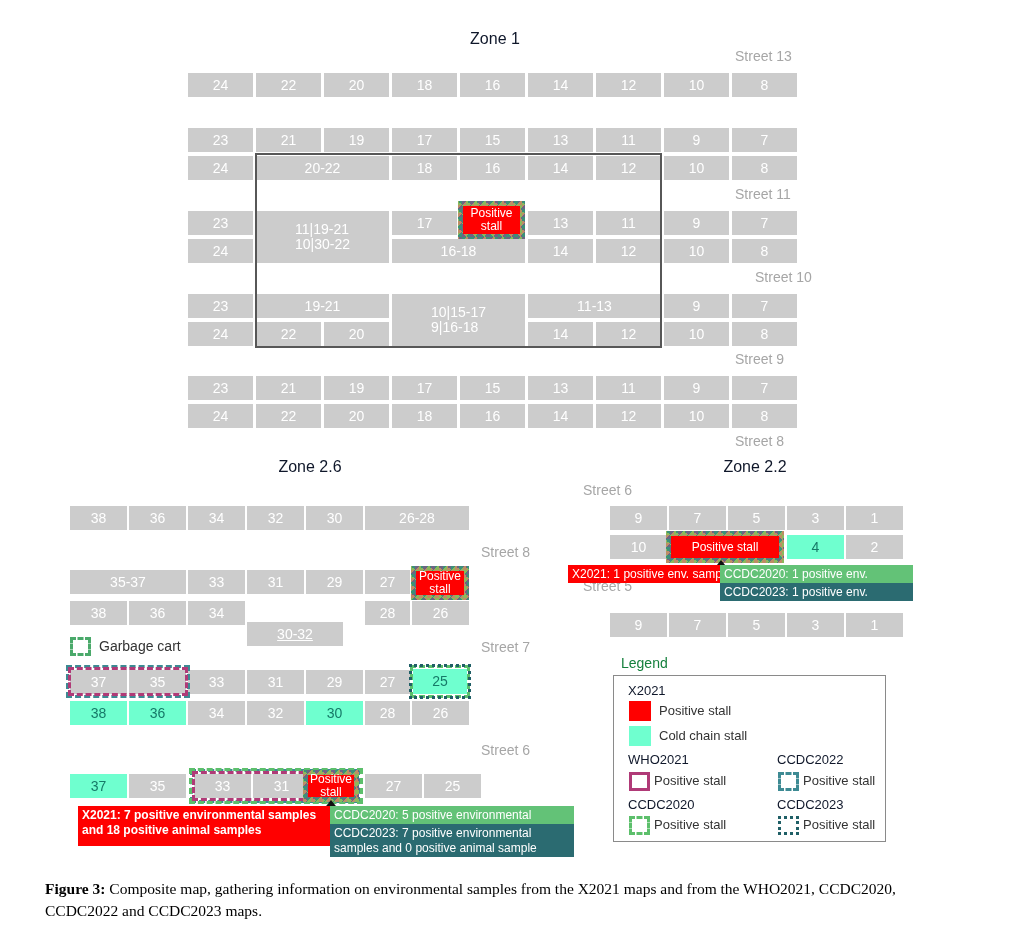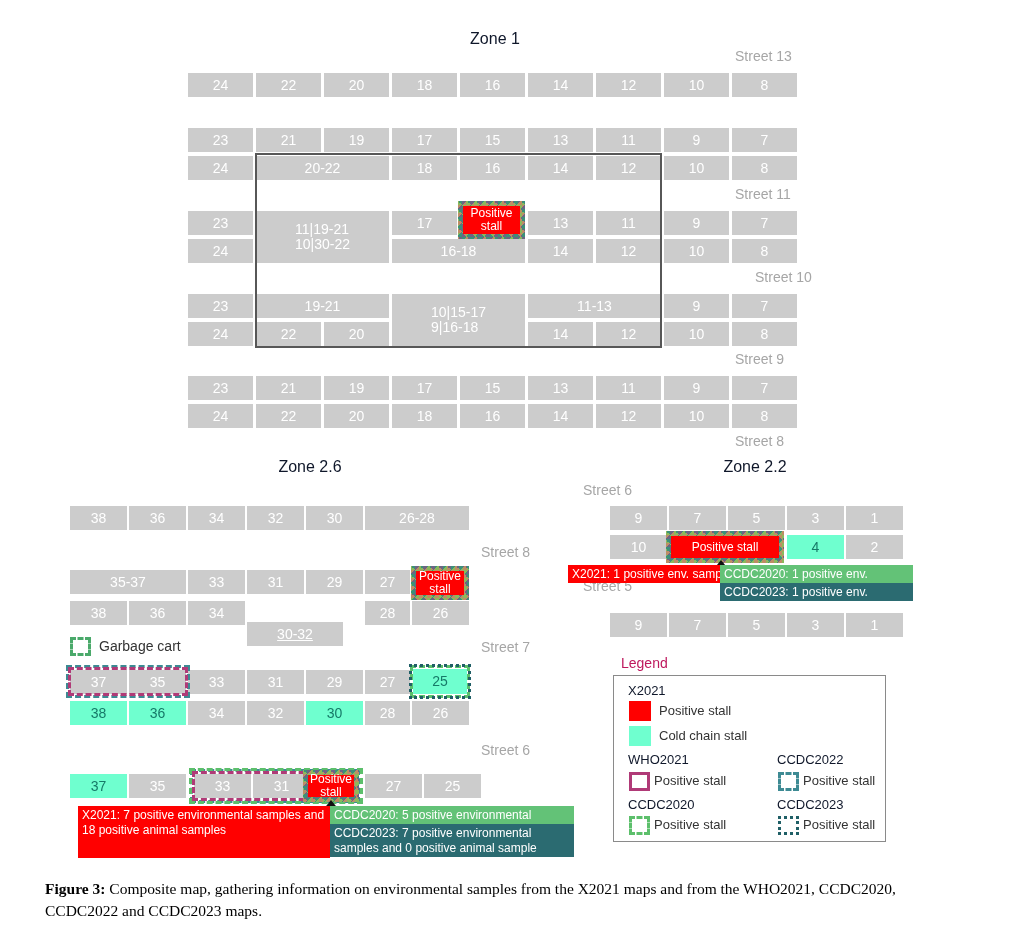--- a/index.html
+++ b/index.html
@@ -88,21 +88,21 @@
   .callout.red{background:#ff0000;color:#fff;}
   .callout.green{background:#63c277;color:#ffffff;}
   .callout.teal{background:#2b6b71;color:#ffffff;}
   .arrow-up{
     position:absolute;width:0;height:0;
     border-left:9px solid transparent;border-right:9px solid transparent;
     border-bottom:11px solid #111;
   }
 
   
-  .legend-label{position:absolute;font-size:14px;color:#be185d;}
+  .legend-label{position:absolute;font-size:14px;color:#15803d;}
   .legend-box{
     position:absolute;border:1.5px solid #8a8a8a;box-sizing:border-box;
     background:#fff;
   }
   .leg-head{position:absolute;font-size:13px;color:#0f172a;white-space:nowrap;}
   .leg-text{position:absolute;font-size:13px;color:#333;white-space:nowrap;}
   .sw{position:absolute;box-sizing:border-box;}
   .sw.red{background:#ff0000;}
   .sw.mint{background:#6fffcf;}
   .sw.who{border:3.5px solid #b03a77;background:#fff;}
@@ -289,21 +289,21 @@
 <div class="who-box" style="left:192px;top:771px;width:166px;height:30px;"></div>
 <div class="ccdc20-box" style="left:189px;top:768px;width:174px;height:36px;"></div>
 
 <div class="pos-stall" style="left:303px;top:770px;width:56px;height:32px;">
   <div class="inner">Positive
 stall</div>
 </div>
 
 <div class="arrow-up" style="left:322px;top:800px;"></div>
 
-<div class="callout red" style="left:78px;top:806px;width:252px;height:52px;">X2021: 7 positive environmental samples and 18 positive animal samples</div>
+<div class="callout red" style="left:78px;top:806px;width:252px;height:40px;font-weight:bold;">X2021: 7 positive environmental samples and 18 positive animal samples</div>
 <div class="callout green" style="left:330px;top:806px;width:244px;height:18px;">CCDC2020: 5 positive environmental samples</div>
 <div class="callout teal" style="left:330px;top:824px;width:244px;height:33px;">CCDC2023: 7 positive environmental samples and 0 positive animal sample</div>
 
 <div class="zone-title" style="left:700px;top:458px;width:110px;">Zone 2.2</div>
 
 <div class="street" style="left:583px;top:482px;">Street 6</div>
 <div class="street" style="left:583px;top:578px;">Street 5</div>
 
 <div class="cell" style="left:610px;top:506px;width:57px;height:24px;">9</div>
 <div class="cell" style="left:669px;top:506px;width:57px;height:24px;">7</div>

